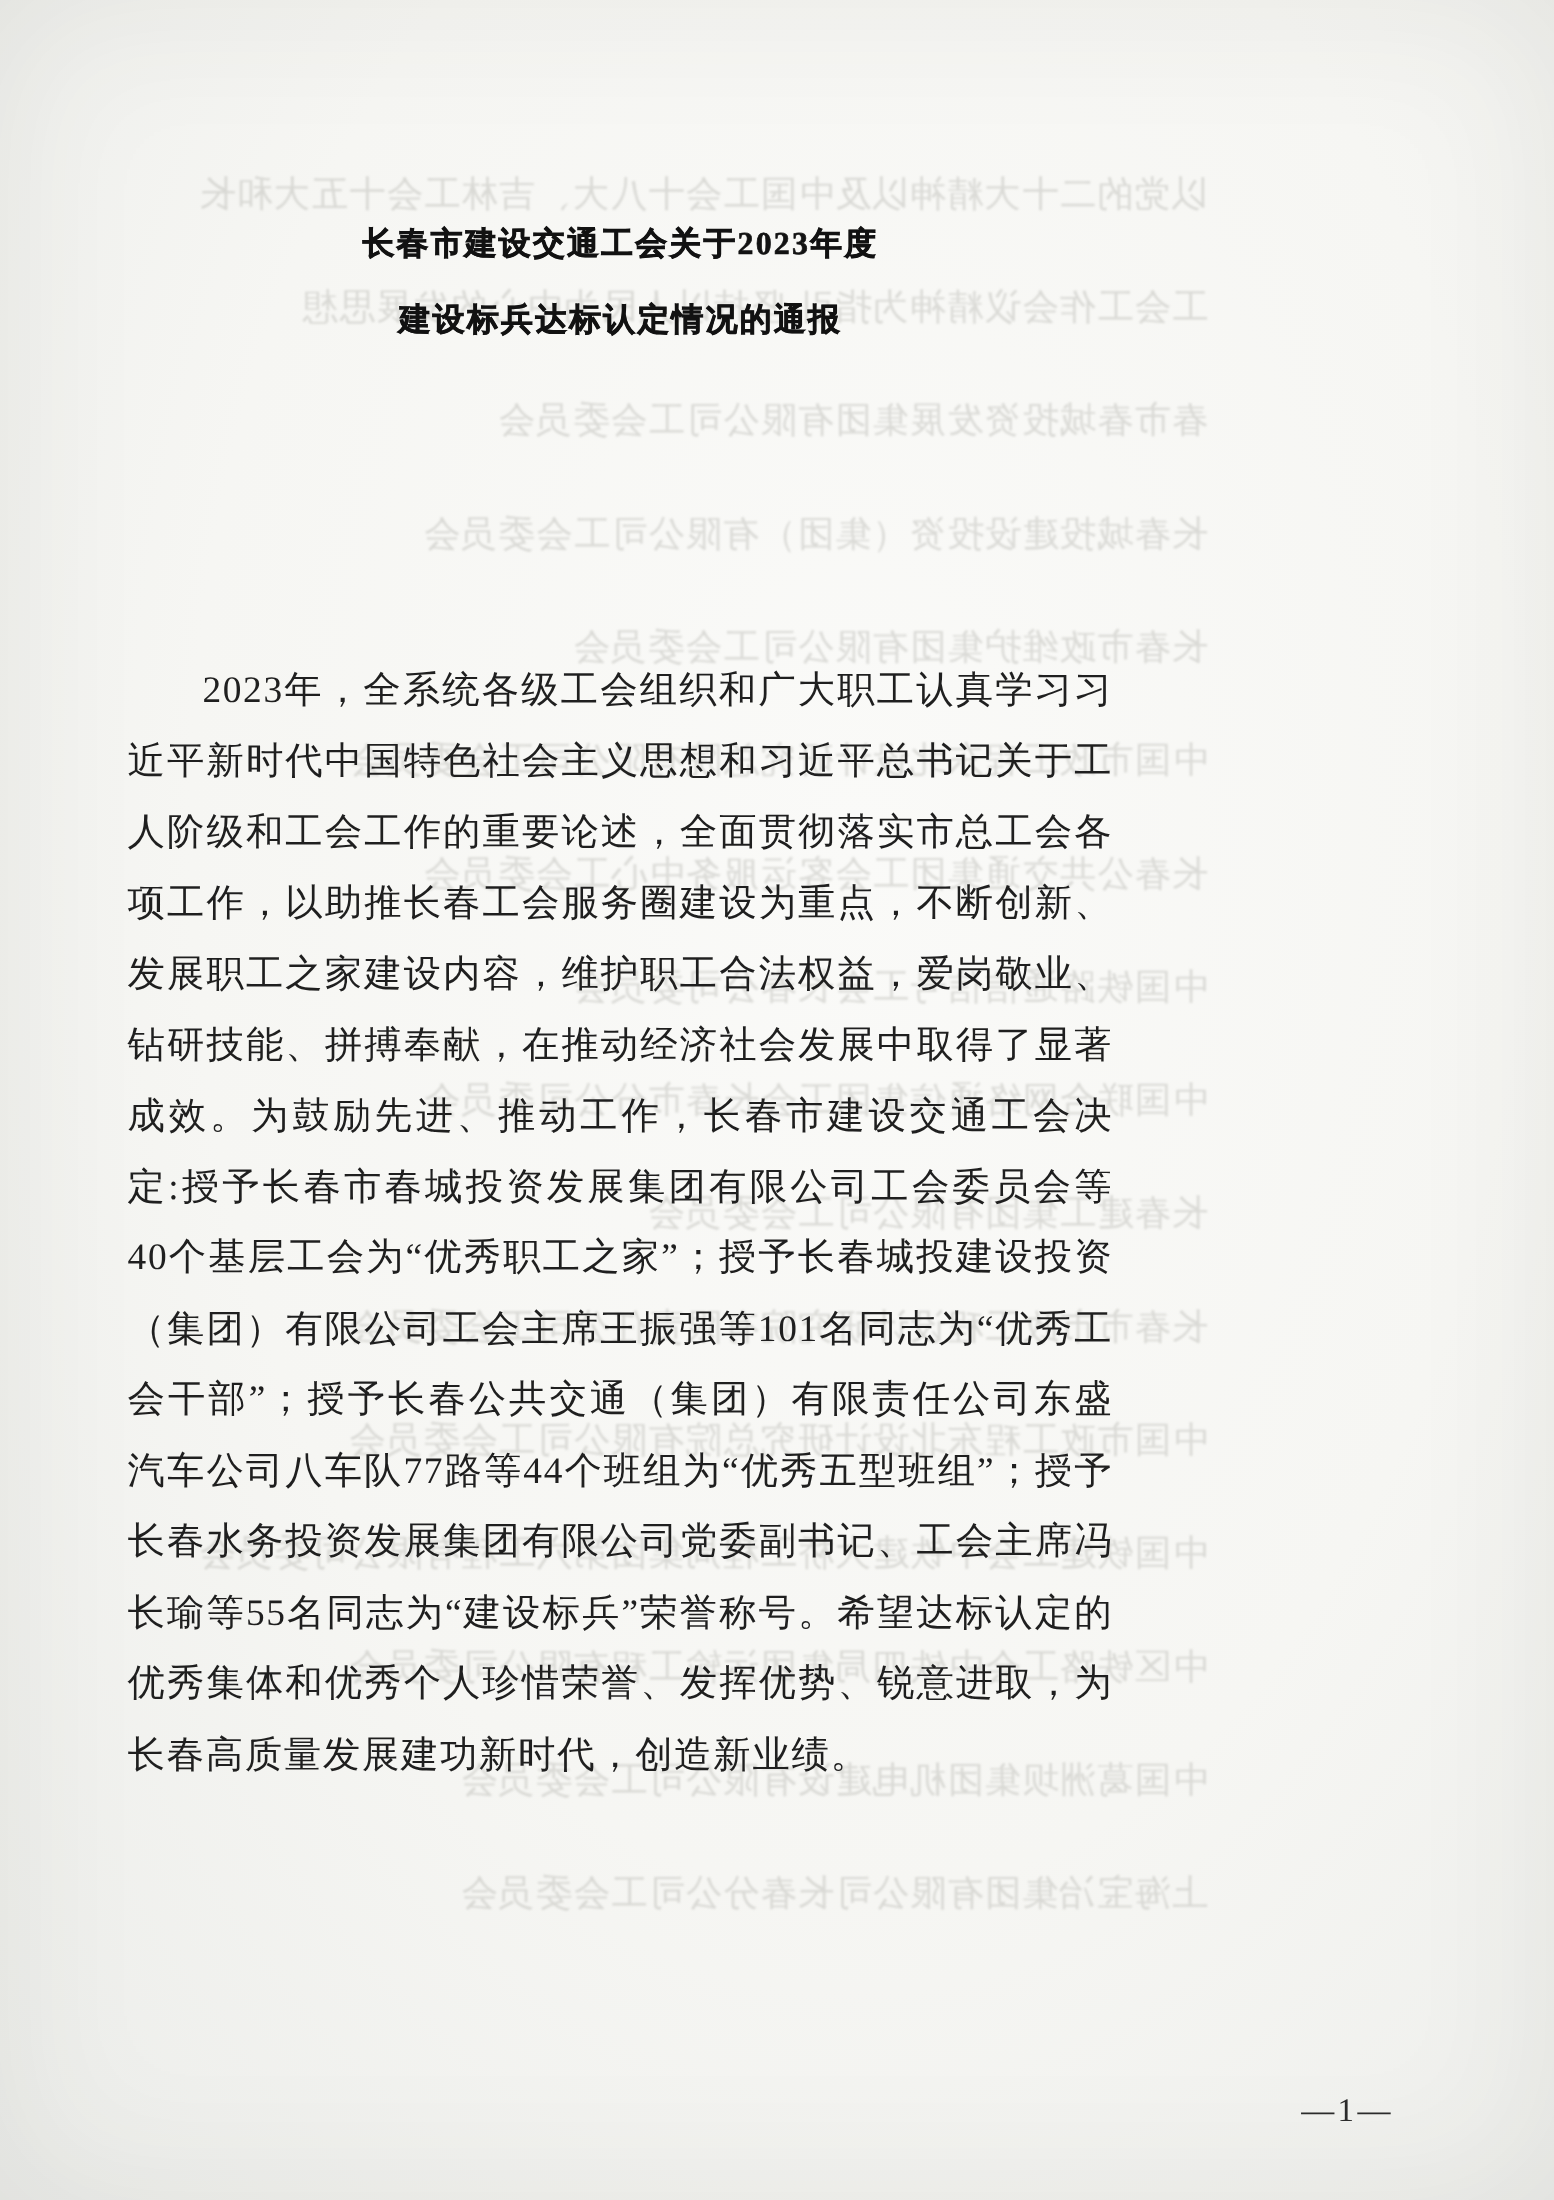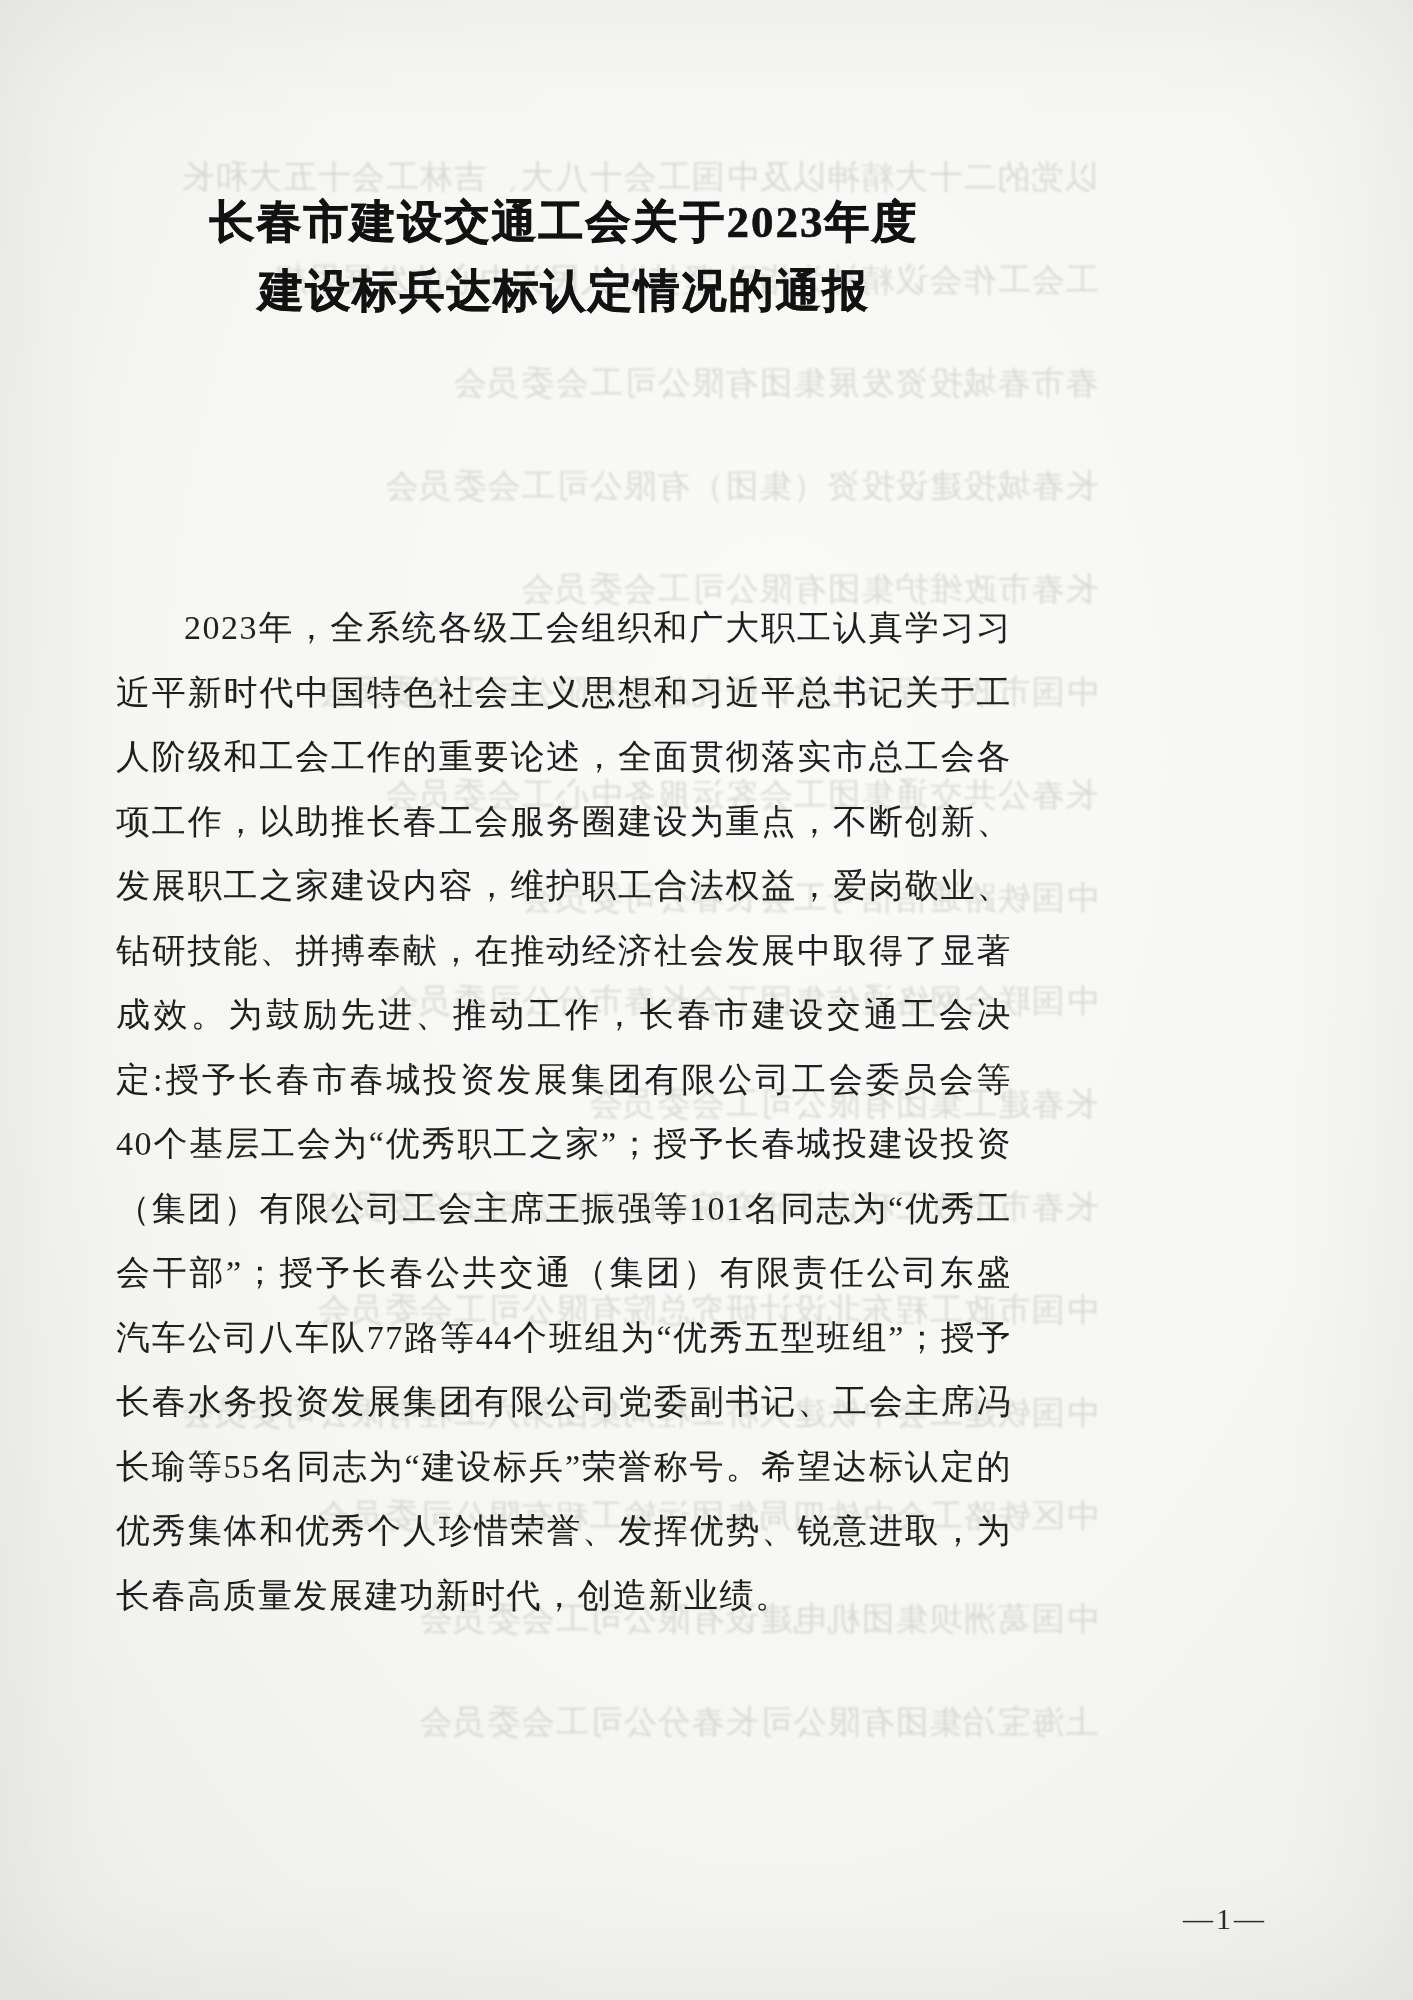--- a/index.html
+++ b/index.html
@@ -29,21 +29,21 @@
     line-height:103px;
     white-space:nowrap;
     overflow:hidden;
   }
   .title{
     position:absolute;
     left:116px;top:188px;width:896px;
     text-align:center;
     font-weight:bold;
     color:#121212;
-    font-size:45px;
+    font-size:29px;
     line-height:69px;
     letter-spacing:2px;
     -webkit-text-stroke:0.6px #121212;
   }
   .content{
     position:absolute;
     left:116px;top:596px;width:896px;
     color:#1f1f1f;
     font-size:34px;
     line-height:64.5px;

